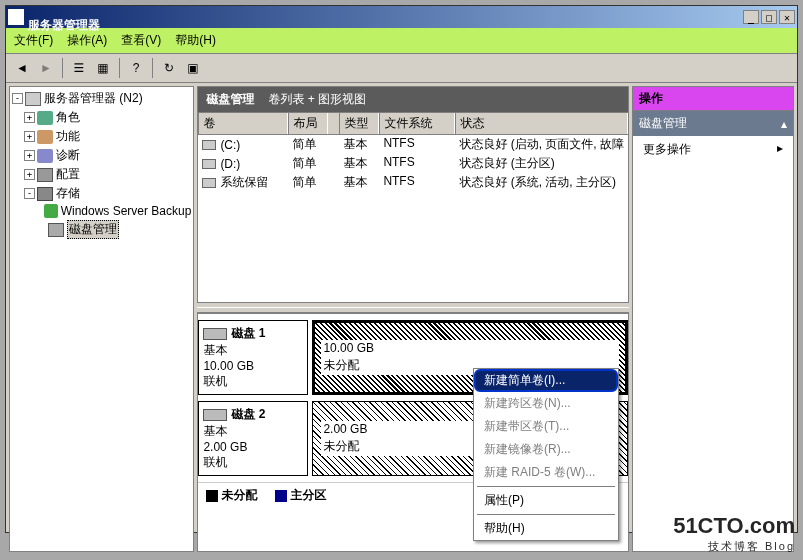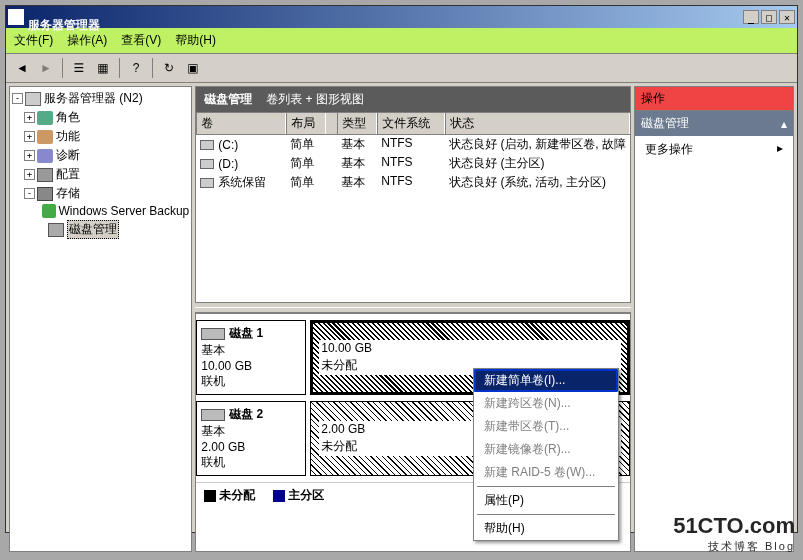--- a/index.html
+++ b/index.html
@@ -35,45 +35,45 @@
 .center-header { background: #5b5b5b; color: #fff; padding: 4px 8px; display: flex; gap: 14px; border: 1px solid #808080; }
 .vol-list { border: 1px solid #808080; border-top: none; background: #fff; height: 190px; overflow: hidden; display: flex; flex-direction: column; }
 .vol-header { display: flex; background: #d4d0c8; border-bottom: 1px solid #808080; }
 .vol-header span { padding: 2px 4px; border-right: 1px solid #fff; border-left: 1px solid #808080; }
 .vol-rows { flex: 1; overflow: auto; }
 .vol-row { display: flex; padding: 1px 0; }
 .vol-row span { padding: 0 4px; white-space: nowrap; overflow: hidden; }
 .c-vol { width: 90px; display: flex; align-items: center; }
 .c-layout { width: 40px; }
 .c-type { width: 40px; margin-left: 11px; }
-.c-fs { width: 68px; }
+.c-fs { width: 76px; }
 .c-status { flex: 1; }
 .drive-icon { width: 14px; height: 10px; background: #ccc; border: 1px solid #666; margin-right: 4px; display: inline-block; }
 .splitter { height: 6px; background: #d4d0c8; border-top: 1px solid #fff; border-bottom: 1px solid #808080; margin-top: 4px; }
 .graphical { border: 1px solid #808080; background: #fff; flex: 1; overflow: auto; position: relative; }
 .disk-row { display: flex; margin: 6px 0; }
 .disk-meta { width: 110px; border: 1px solid #000; padding: 4px; }
 .disk-icon { width: 24px; height: 12px; background: #bbb; border: 1px solid #555; display: inline-block; margin-right: 4px; vertical-align: middle; }
 .disk-box { flex: 1; border: 1px solid #000; margin-left: 4px; background: repeating-linear-gradient(45deg, #fff, #fff 3px, #000 3px, #000 4px); display: flex; flex-direction: column; justify-content: center; padding: 4px 8px; color: #000; }
 .disk-box .inner { background: #fff; display: inline-block; padding: 1px 2px; }
 .disk-box.selected { outline: 3px solid #000; outline-offset: -3px; background: repeating-linear-gradient(45deg, #fff, #fff 2px, #000 2px, #000 3.5px); }
 .legend { padding: 4px 8px; display: flex; gap: 18px; align-items: center; border-top: 1px solid #ccc; }
 .legend-sw { width: 12px; height: 12px; display: inline-block; vertical-align: middle; margin-right: 3px; }
 .sw-unalloc { background: #000; }
 .sw-primary { background: #00008b; }
 
 .actions { width: 175px; border: 1px solid #808080; margin: 3px; background: #fff; display: flex; flex-direction: column; }
-.actions-title { background: #ef4444; padding: 3px 6px; font-weight: normal; border-bottom: 1px solid #808080; }
+.actions-title { background: #d946ef; padding: 3px 6px; font-weight: bold; border-bottom: 1px solid #808080; }
 .actions-sec { background: #6b7a8f; color: #fff; padding: 4px 6px; display: flex; justify-content: space-between; align-items: center; }
 .actions-item { padding: 5px 10px; cursor: pointer; display: flex; justify-content: space-between; }
 
 .context-menu { position: absolute; left: 473px; top: 368px; width: 146px; background: #fff; border: 1px solid #808080; box-shadow: 2px 2px 3px rgba(0,0,0,0.4); z-index: 10; }
 .ctx-item { padding: 3px 10px; cursor: pointer; }
 .ctx-item.disabled { color: #808080; }
-.ctx-item.highlight { background: #0a246a; color: #fff; border: 2px solid #0033cc; border-radius: 1px; padding: 1px 8px; }
+.ctx-item.highlight { background: #0a246a; color: #fff; border: 2px solid #0033cc; border-radius: 6px; padding: 1px 8px; }
 .ctx-sep { height: 1px; background: #808080; margin: 2px 3px; }
 
 .watermark { position: absolute; right: 8px; bottom: 6px; color: #000000; font-family: Arial; text-align: right; opacity: 0.85;}
 .watermark .big { font-size: 22px; font-weight: bold; }
 .watermark .small { font-size: 11px; letter-spacing: 2px; }
 </style>
 </head>
 <body>
 
 <div class="frame">
@@ -168,21 +168,21 @@
           <span class="c-type">类型</span>
           <span class="c-fs">文件系统</span>
           <span class="c-status">状态</span>
         </div>
         <div class="vol-rows" id="vol-rows">
             <div class="vol-row">
               <span class="c-vol"><span class="drive-icon"></span>(C:)</span>
               <span class="c-layout">简单</span>
               <span class="c-type">基本</span>
               <span class="c-fs">NTFS</span>
-              <span class="c-status">状态良好 (启动, 新建带区卷, 故障</span>
+              <span class="c-status">状态良好 (启动, 页面文件, 故障</span>
             </div>
             <div class="vol-row">
               <span class="c-vol"><span class="drive-icon"></span>(D:)</span>
               <span class="c-layout">简单</span>
               <span class="c-type">基本</span>
               <span class="c-fs">NTFS</span>
               <span class="c-status">状态良好 (主分区)</span>
             </div>
             <div class="vol-row">
               <span class="c-vol"><span class="drive-icon"></span>系统保留</span>

